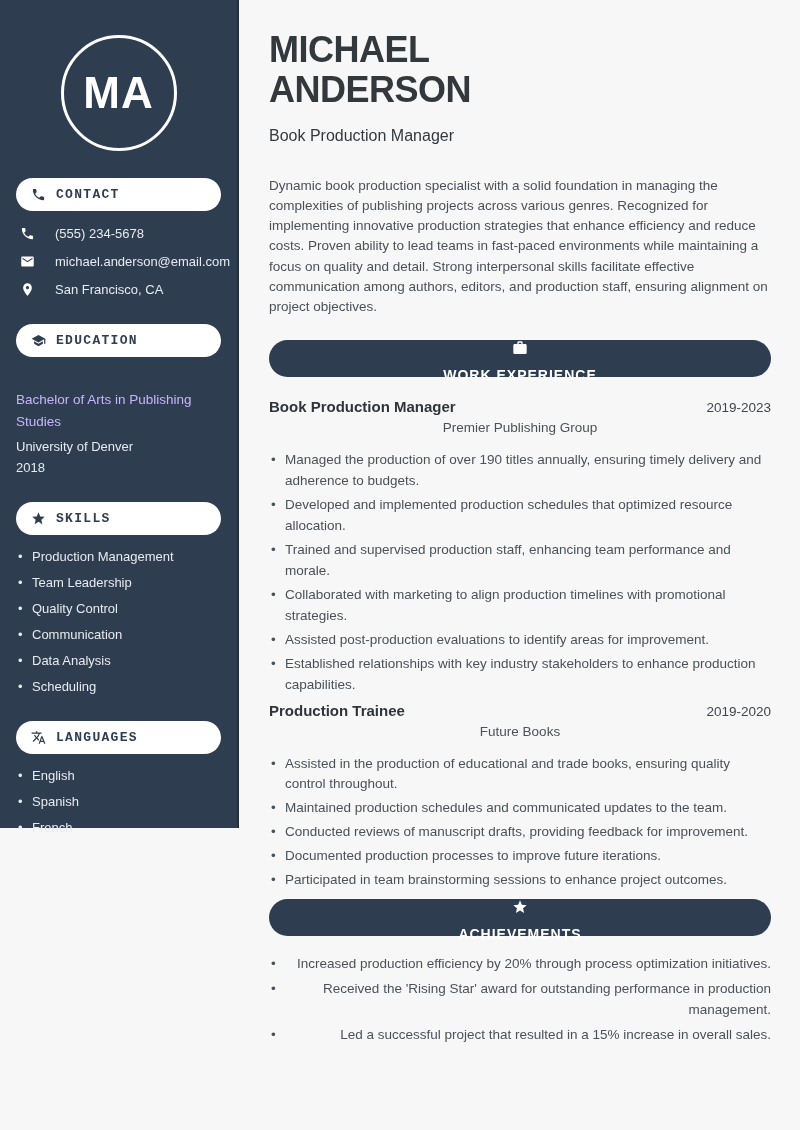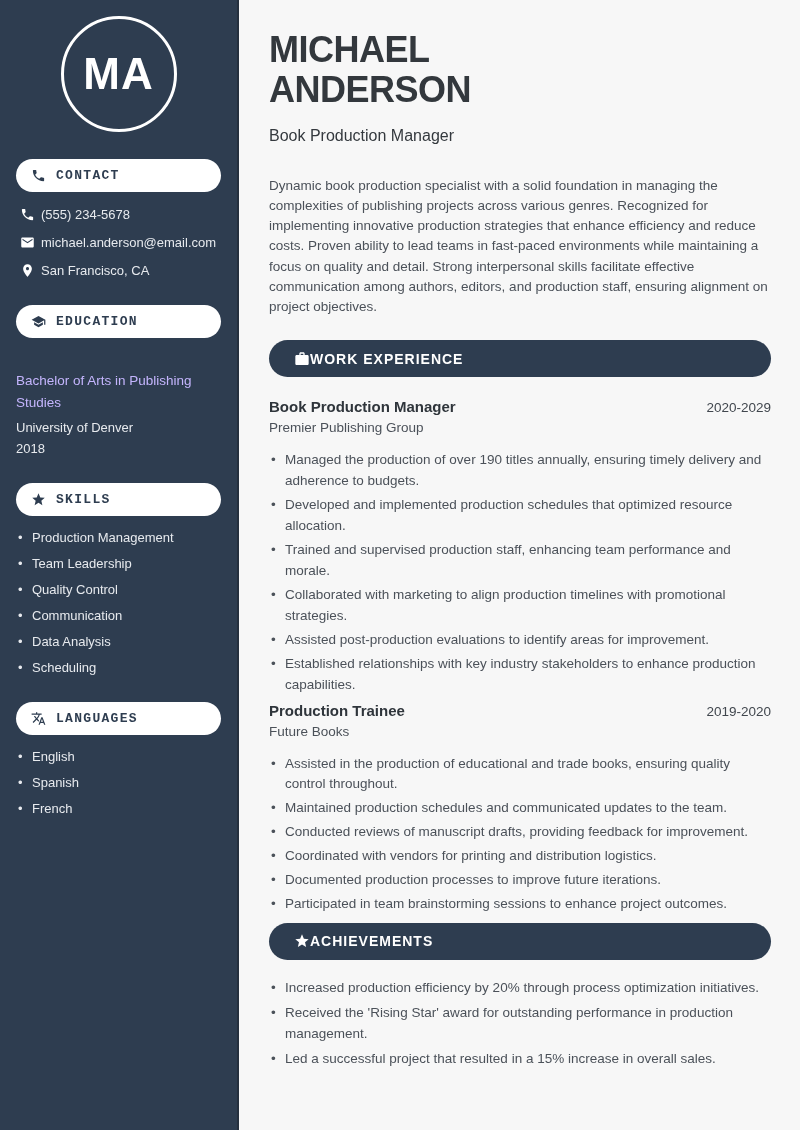--- a/index.html
+++ b/index.html
@@ -17,24 +17,24 @@
   html,body{width:800px;height:1130px;}
   body{
     font-family:"Liberation Sans","DejaVu Sans",sans-serif;
     background:var(--main-bg);
     overflow:hidden;
   }
   .page{display:flex;width:800px;height:1130px;}
 
   
   .sidebar{
-    width:239px;min-width:239px;height:1130px;
+    width:239px;min-width:239px;height:828px;
     background:var(--sidebar-bg);
     border-right:2px solid var(--sidebar-edge);
-    padding-top:16px;
+    padding-top:35px;
     color:#fff;
   }
   .avatar{
     width:116px;height:116px;border-radius:50%;
     border:3px solid #fff;
     margin:0 auto;
     display:flex;align-items:center;justify-content:center;
   }
   .avatar span{
     font-size:44px;font-weight:600;color:#fff;letter-spacing:1px;
@@ -47,21 +47,21 @@
     display:flex;align-items:center;gap:10px;
     padding:0 15px;
   }
   .side-pill svg{width:15px;height:15px;fill:var(--navy-text);flex:0 0 auto;}
   .side-pill .pill-label{
     font-size:13px;font-weight:bold;color:var(--navy-text);
     letter-spacing:1.3px;
     font-family:Liberation Mono, monospace;
   }
   .contact-items{margin:15px 0 0 20px;}
-  .contact-item{display:flex;align-items:center;gap:6px;margin-bottom:13px;}
+  .contact-item{display:flex;align-items:center;gap:20px;margin-bottom:13px;}
   .contact-item svg{width:15px;height:15px;fill:#fff;flex:0 0 auto;}
   .contact-item span{font-size:13px;color:var(--sidebar-text);}
   .edu-block{margin:16px 16px 0 16px;}
   .edu-degree{font-size:13.5px;font-weight:normal;color:#c4b5fd;line-height:1.62;margin-top:32px;}
   .edu-school{font-size:13px;color:var(--sidebar-text);margin-top:6px;}
   .edu-year{font-size:13px;color:var(--sidebar-text);margin-top:6px;}
   .side-list{list-style:none;margin:14px 0 0 18px;}
   .side-list li{
     position:relative;padding-left:14px;
     font-size:13px;color:var(--sidebar-text);
@@ -85,45 +85,46 @@
     font-size:16px;color:#34393e;margin-top:16px;
   }
   .summary{
     margin-top:31px;
     font-size:13.5px;color:var(--body-text);line-height:1.5;
   }
   .dark-pill{
     margin-top:23px;
     height:37px;border-radius:19px;
     background:var(--pill-dark-bg);
-    display:flex;align-items:center;
+    display:flex;align-items:center;gap:11px;
     padding:0 25px;
+    flex-direction:column;
   }
   .dark-pill svg{width:16px;height:16px;fill:#fff;flex:0 0 auto;}
   .dark-pill .pill-label{
     font-size:14px;font-weight:bold;color:#fff;letter-spacing:1px;
   }
   .job{margin-top:21px;}
   .job + .job{margin-top:6px;}
   .job-head{display:flex;justify-content:space-between;align-items:baseline;}
   .job-name{font-size:15px;font-weight:bold;color:#2f353b;}
   .job-dates{font-size:13.5px;color:#41474e;}
-  .job-company{font-size:13.5px;color:var(--body-text);margin-top:5px;}
+  .job-company{font-size:13.5px;color:var(--body-text);margin-top:5px;text-align:center;}
   .main-list{list-style:none;margin-top:15px;}
   .main-list li{
     position:relative;padding-left:16px;
     font-size:13.5px;color:var(--body-text);line-height:1.55;
     margin-bottom:3px;
   }
   .main-list li::before{
     content:"•";position:absolute;left:2px;top:0;color:var(--body-text);
   }
   .achievements-pill{margin-top:8px;}
   .achievements-list{margin-top:18px;}
-  .achievements-list li{margin-bottom:4px;}
+  .achievements-list li{margin-bottom:4px;text-align:right;}
 </style>
 </head>
 <body>
 
 <div class="page">
 
   <aside class="sidebar">
 
     <div class="avatar">
       <span>MA</span>
@@ -222,21 +223,21 @@
           <path d="M20 6h-4V4c0-1.11-.89-2-2-2h-4c-1.11 0-2 .89-2 2v2H4c-1.11 0-1.99.89-1.99 2L2 19c0 1.11.89 2 2 2h16c1.11 0 2-.89 2-2V8c0-1.11-.89-2-2-2zm-6 0h-4V4h4v2z"></path>
         </svg>
       <span class="pill-label">WORK EXPERIENCE</span>
     </div>
 
     <div>
 
         <div class="job">
           <div class="job-head">
             <span class="job-name">Book Production Manager</span>
-            <span class="job-dates">2020-2029</span>
+            <span class="job-dates">2019-2023</span>
           </div>
           <div class="job-company">Premier Publishing Group</div>
           <ul class="main-list">
 
           <li>Managed the production of over 190 titles annually, ensuring timely delivery and adherence to budgets.</li>
             <li>Developed and implemented production schedules that optimized resource allocation.</li>
             <li>Trained and supervised production staff, enhancing team performance and morale.</li>
             <li>Collaborated with marketing to align production timelines with promotional strategies.</li>
             <li>Assisted post-production evaluations to identify areas for improvement.</li>
             <li>Established relationships with key industry stakeholders to enhance production capabilities.</li>
@@ -247,21 +248,20 @@
           <div class="job-head">
             <span class="job-name">Production Trainee</span>
             <span class="job-dates">2019-2020</span>
           </div>
           <div class="job-company">Future Books</div>
           <ul class="main-list">
 
           <li>Assisted in the production of educational and trade books, ensuring quality control throughout.</li>
             <li>Maintained production schedules and communicated updates to the team.</li>
             <li>Conducted reviews of manuscript drafts, providing feedback for improvement.</li>
-            <li>Coordinated with vendors for printing and distribution logistics.</li>
             <li>Documented production processes to improve future iterations.</li>
             <li>Participated in team brainstorming sessions to enhance project outcomes.</li>
           </ul>
         </div>
       </div>
 
     <div class="dark-pill achievements-pill">
       <svg viewBox="0 0 24 24">
           <path d="M12 17.27 18.18 21l-1.64-7.03L22 9.24l-7.19-.61L12 2 9.19 8.63 2 9.24l5.46 4.73L5.82 21z"></path>
         </svg>

